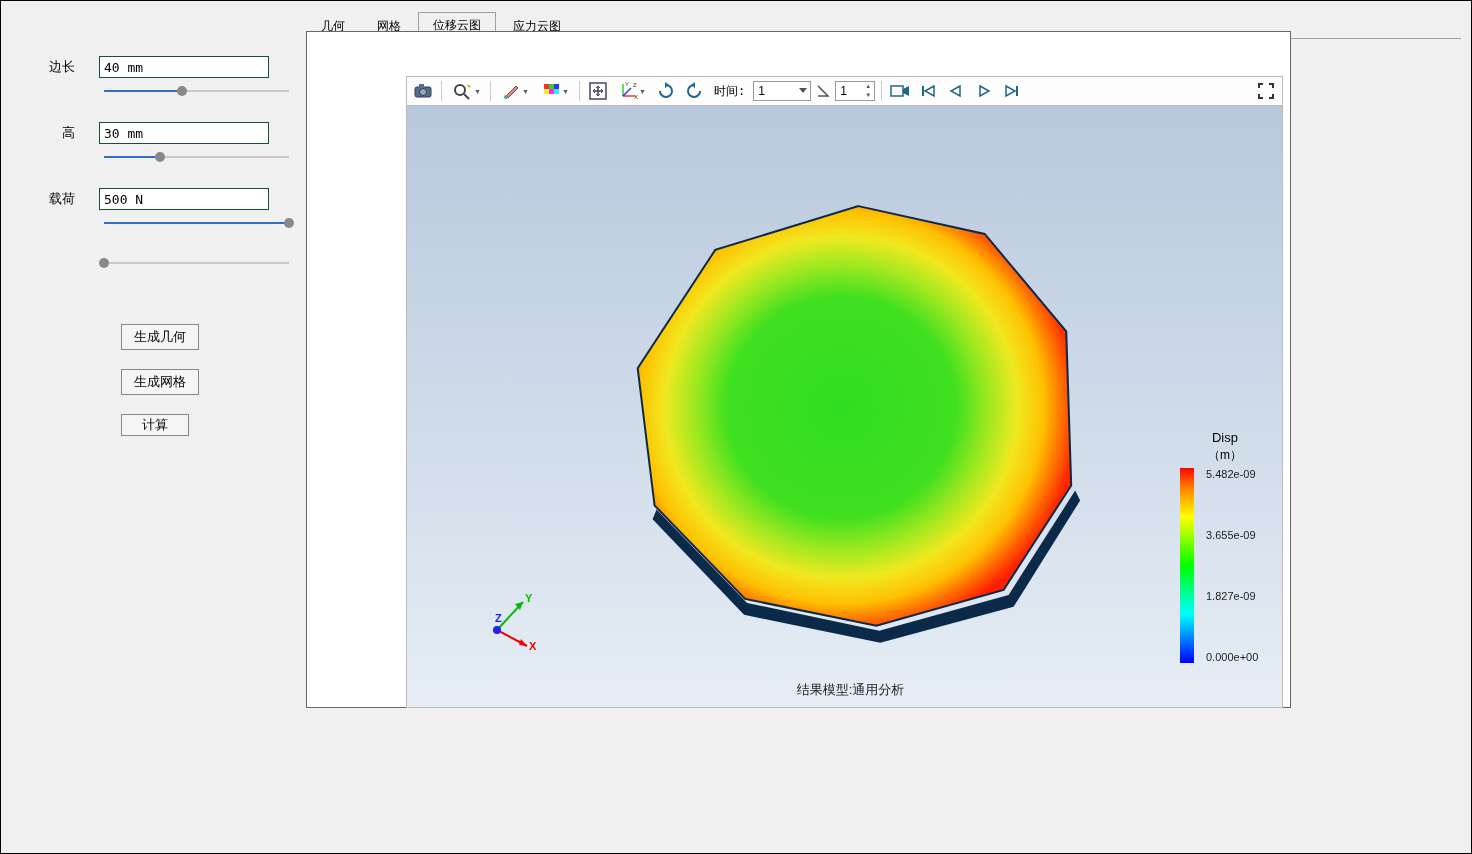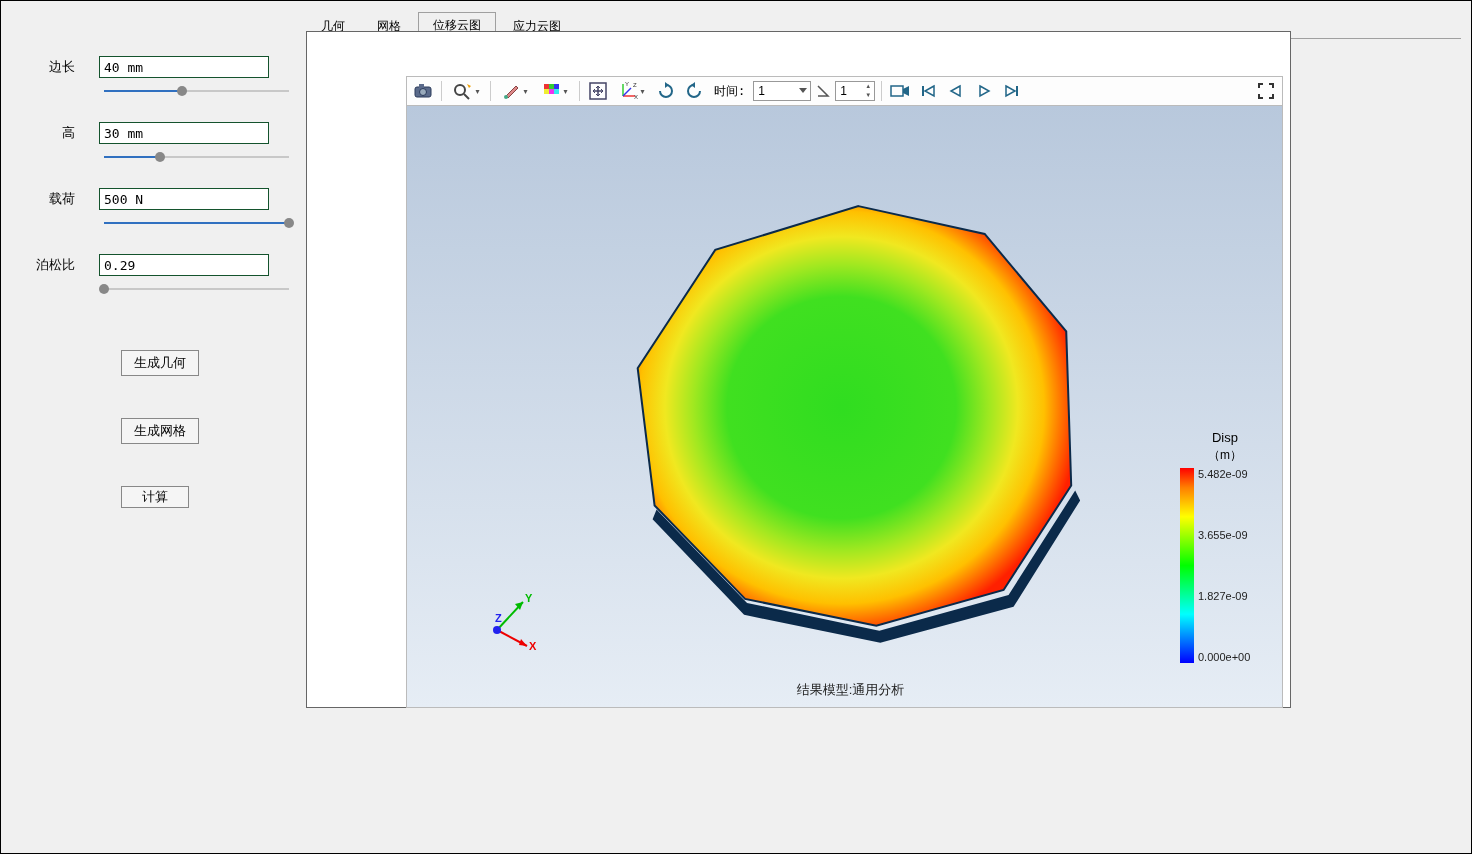--- a/index.html
+++ b/index.html
@@ -70,21 +70,21 @@
     top: 4px;
     width: 10px;
     height: 10px;
     border-radius: 50%;
     background: #888;
     transform: translateX(-50%);
   }
   .action-btn {
     display: block;
     margin-left: 102px;
-    margin-bottom: 42px;
+    margin-bottom: 19px;
     padding: 3px 12px;
     font-family: "SimSun", monospace;
     font-size: 13px;
     background: #f5f5f5;
     border: 1px solid #888;
     cursor: pointer;
   }
   
   .tabs-bar {
     position: absolute;
@@ -205,21 +205,21 @@
   }
   .legend-title { font-size: 13px; margin-bottom: 2px; text-align: center;}
   .legend-unit { font-size: 12px; margin-bottom: 4px; text-align: center;}
   .legend-body { display: flex; }
   .legend-bar {
     width: 14px; height: 195px;
     background: linear-gradient(to bottom, #ff0000 0%, #ff7f00 10%, #ffff00 25%, #00ff00 50%, #00ffff 75%, #0000ff 100%);
     border: none;
   }
   .legend-ticks {
-    margin-left: 4px;
+    margin-left: 12px;
     height: 195px;
     display: flex;
     flex-direction: column;
     justify-content: space-between;
     font-size: 11px;
     color: #222;
   }
 </style>
 </head>
 <body>
@@ -251,24 +251,20 @@
     <div class="param-row">
       <div class="param-label">载荷</div>
       <input class="param-input" value="500 N" style="">
     </div>
     <div class="slider-wrap">
       <div class="slider-track"></div>
       <div class="slider-fill" style="width:100%"></div>
       <div class="slider-thumb" style="left:100%"></div>
     </div>
 
-    <div class="param-row">
-      <div class="param-label">泊松比</div>
-      <input class="param-input" value="0.29" style="">
-    </div>
     <div class="slider-wrap" style="margin-bottom:50px">
       <div class="slider-track"></div>
       <div class="slider-fill" style="width:0%"></div>
       <div class="slider-thumb" style="left:0%"></div>
     </div>
 
     <button class="action-btn">生成几何</button>
     <button class="action-btn">生成网格</button>
     <button class="action-btn" style="padding:1px 20px">计算</button>
   </div>

